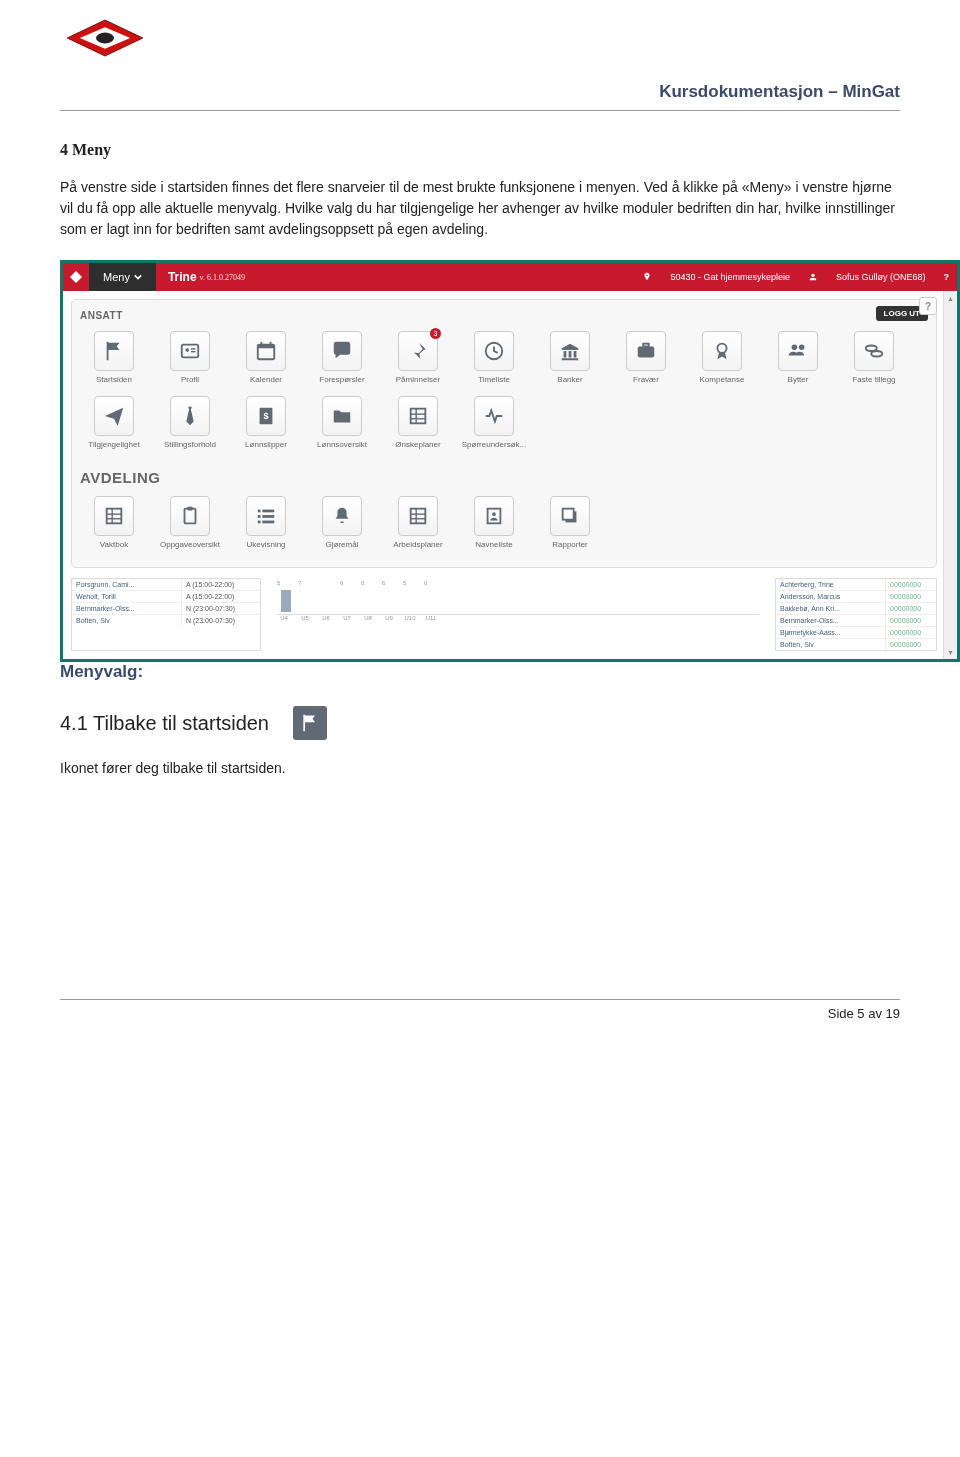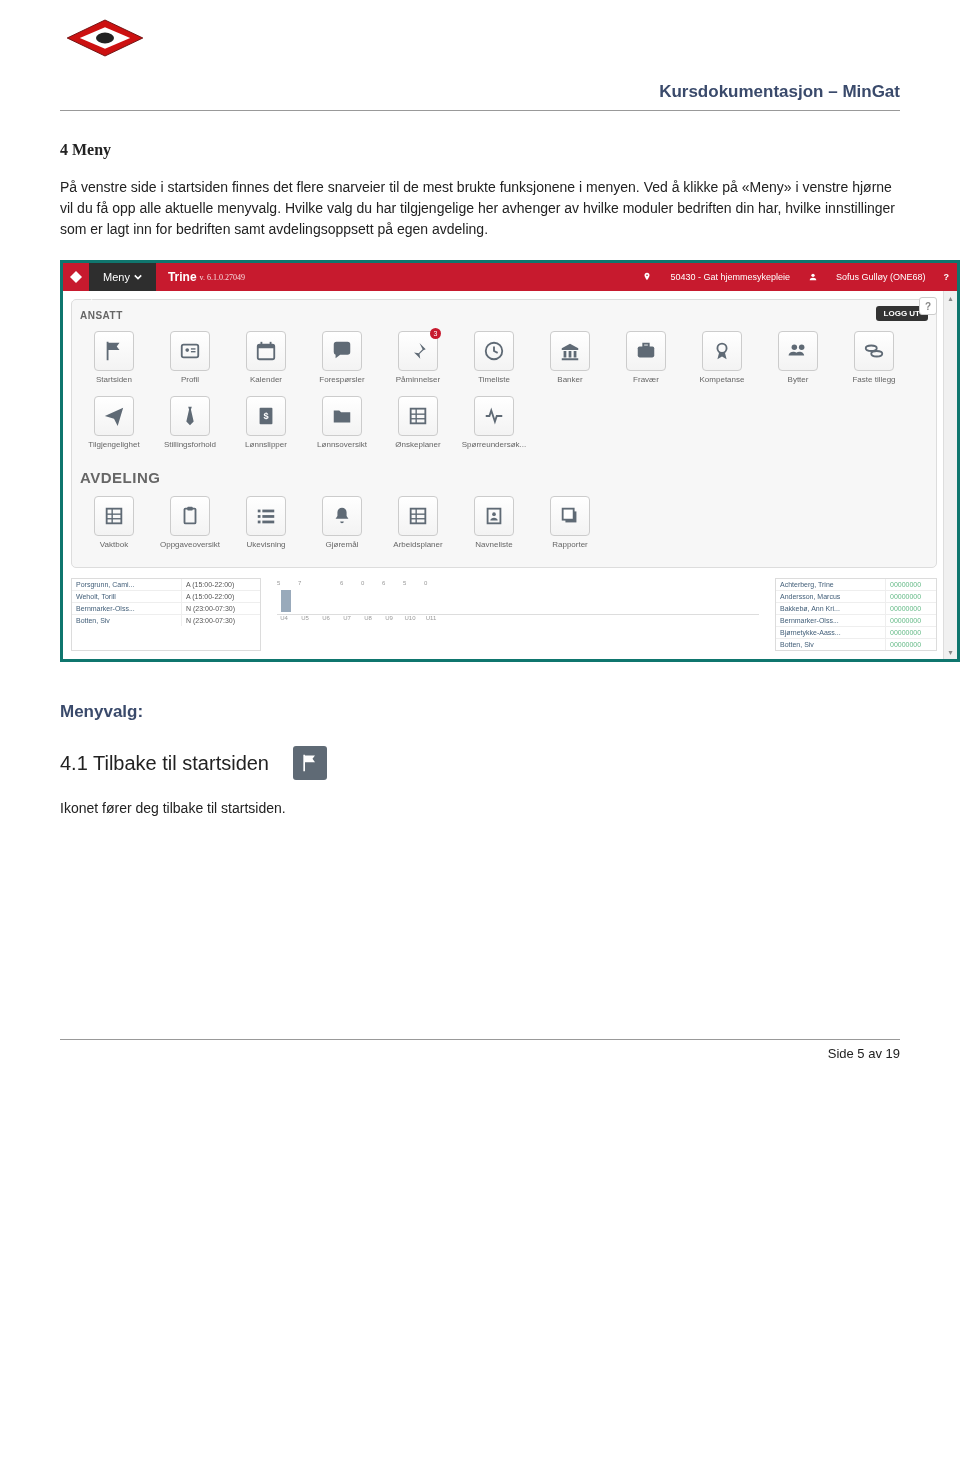--- a/index.html
+++ b/index.html
@@ -17,21 +17,21 @@
     text-align: right;
     font-weight: bold;
     color: #3a4a6b;
     font-size: 17px;
     margin-bottom: 8px;
   }
   hr.rule { border: none; border-top: 1px solid #999; margin-bottom: 30px; }
   hr.footer-rule { border: none; border-top: 1px solid #999; margin-top: 220px; margin-bottom: 6px;}
   h1.sec { font-family: Liberation Serif, serif; font-size: 16px; font-weight: bold; margin-bottom: 18px; }
   p.body { font-size: 14px; line-height: 1.5; margin-bottom: 20px; }
-  .subhead { color: #3a4a6b; font-weight: bold; font-size: 17px; margin-top: 40px; margin-bottom: 24px; }
+  .subhead { color: #3a4a6b; font-weight: bold; font-size: 17px; margin-bottom: 24px; }
   .subsec-row { display: flex; align-items: center; gap: 24px; margin-bottom: 18px; }
   .subsec { font-size: 20px; font-family: Arial, sans-serif; }
   .flag-icon { width: 34px; height: 34px; background:#5f6a75; border-radius:3px; display:flex; align-items:center; justify-content:center; }
   .footer { text-align: right; font-size: 13px; }
 
   
   .app {
     width: 900px;
     border: 3px solid #0f766e;
     font-family: Arial, sans-serif;

